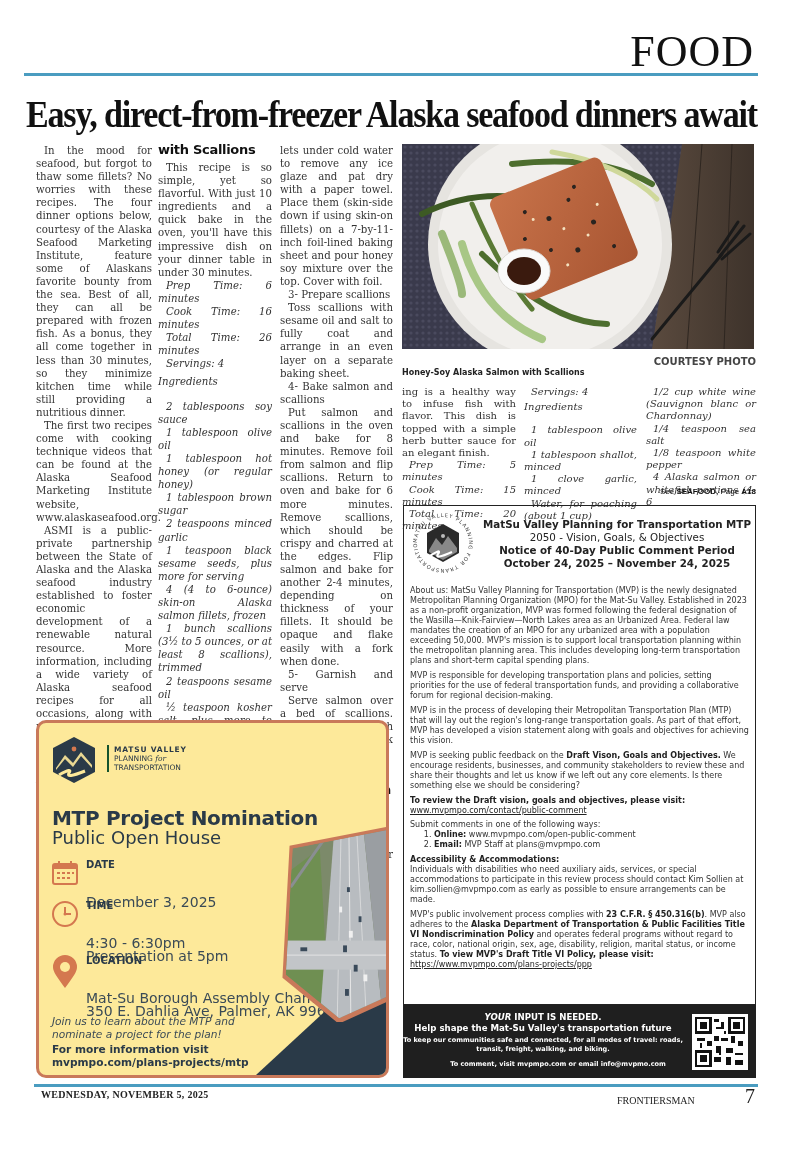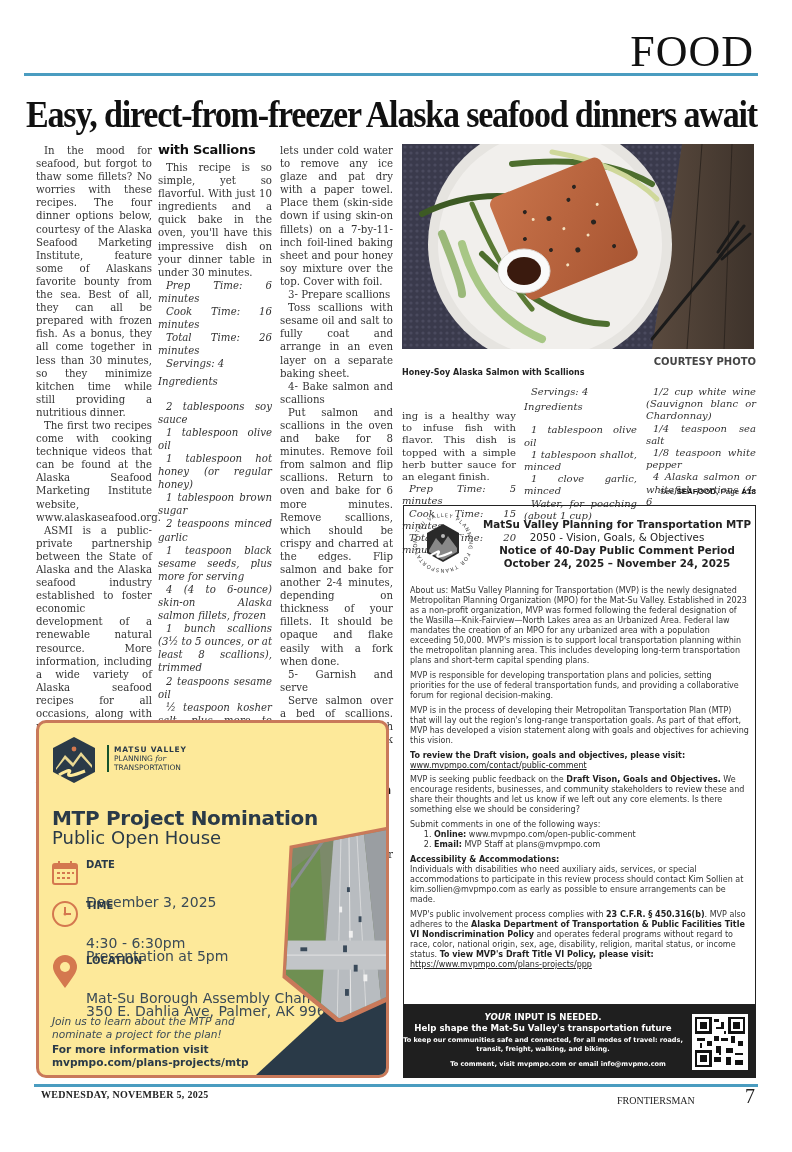--- a/index.html
+++ b/index.html
@@ -19,21 +19,21 @@
   .col2 { left: 158px; top: 142px; width: 114px; }
   .col3 { left: 280px; top: 144px; width: 113px; }
 
   .photo { position: absolute; left: 402px; top: 144px; width: 352px; height: 205px; overflow: hidden; background: #3a3a48; }
   .credit { position: absolute; right: 36px; top: 356px; font-family: "DejaVu Sans", sans-serif; font-size: 10px; color: #444; font-weight: bold; }
   .caption { position: absolute; left: 402px; top: 368px; font-family: "DejaVu Sans", sans-serif; font-size: 8px; font-weight: bold; color: #222; }
 
   .rcol { position: absolute; top: 386px; font-size: 10px; line-height: 12.2px; color: #333; text-align: justify; }
   .rcol p { text-indent: 7px; }
   .rcol .it { font-style: italic; }
-  .rc1 { left: 402px; width: 114px; margin-top: 24px; }
+  .rc1 { left: 402px; width: 114px; }
   .rc2 { left: 524px; width: 113px; }
   .rc3 { left: 646px; width: 110px; }
   .see { position: absolute; right: 36px; top: 487px; font-family: "Liberation Sans", sans-serif; font-size: 8px; color: #111; }
   .see b { font-weight: bold; }
 
   
   .notice { position: absolute; left: 403px; top: 505px; width: 353px; height: 500px; border: 1.5px solid #222; font-family: "DejaVu Sans", sans-serif; color: #333; font-size: 8px; line-height: 10px; padding: 0 6px; }
   .notice .logo { position: absolute; left: 8px; top: 6px; width: 62px; height: 62px; }
   .notice .hdr { position: absolute; left: 78px; top: 12px; width: 270px; text-align: center; color: #222; }
   .notice .hdr .t1 { font-weight: bold; font-size: 10.3px; line-height: 13px; }
@@ -231,25 +231,25 @@
   <div class="hdr">
     <div class="t1">MatSu Valley Planning for Transportation MTP</div>
     <div class="t2">2050 - Vision, Goals, &amp; Objectives</div>
     <div class="t3">Notice of 40-Day Public Comment Period</div>
     <div class="t3">October 24, 2025 – November 24, 2025</div>
   </div>
   <div class="body">
     <p>About us: MatSu Valley Planning for Transportation (MVP) is the newly designated Metropolitan Planning Organization (MPO) for the Mat-Su Valley. Established in 2023 as a non-profit organization, MVP was formed following the federal designation of the Wasilla—Knik-Fairview—North Lakes area as an Urbanized Area. Federal law mandates the creation of an MPO for any urbanized area with a population exceeding 50,000. MVP's mission is to support local transportation planning within the metropolitan planning area. This includes developing long-term transportation plans and short-term capital spending plans.</p>
     <p>MVP is responsible for developing transportation plans and policies, setting priorities for the use of federal transportation funds, and providing a collaborative forum for regional decision-making.</p>
     <p>MVP is in the process of developing their Metropolitan Transportation Plan (MTP) that will lay out the region's long-range transportation goals. As part of that effort, MVP has developed a vision statement along with goals and objectives for achieving this vision.</p>
+    <p><span>MVP is seeking public feedback on the </span><b>Draft Vison, Goals and Objectives.</b><span> We encourage residents, businesses, and community stakeholders to review these and share their thoughts and let us know if we left out any core elements. Is there something else we should be considering?</span></p>
     <p style="margin-bottom:4px;">
       <b>To review the Draft vision, goals and objectives, please visit:</b><br>
       <a>www.mvpmpo.com/contact/public-comment</a>
     </p>
-    <p><span>MVP is seeking public feedback on the </span><b>Draft Vison, Goals and Objectives.</b><span> We encourage residents, businesses, and community stakeholders to review these and share their thoughts and let us know if we left out any core elements. Is there something else we should be considering?</span></p>
     <div>Submit comments in one of the following ways:</div>
     <ol style="margin-bottom:5px;">
       <li><b>Online:</b> <span>www.mvpmpo.com/open-public-comment</span></li>
       <li><b>Email:</b> <span>MVP Staff at plans@mvpmpo.com</span></li>
     </ol>
     <p>
       <b>Accessibility &amp; Accommodations:</b><br>
       <span>Individuals with disabilities who need auxiliary aids, services, or special accommodations to participate in this review process should contact Kim Sollien at kim.sollien@mvpmpo.com as early as possible to ensure arrangements can be made.</span>
     </p>
     <p>

